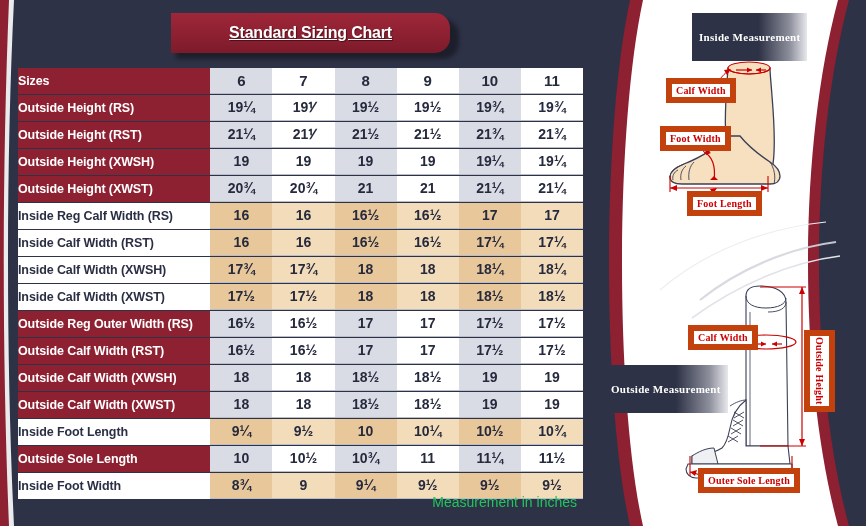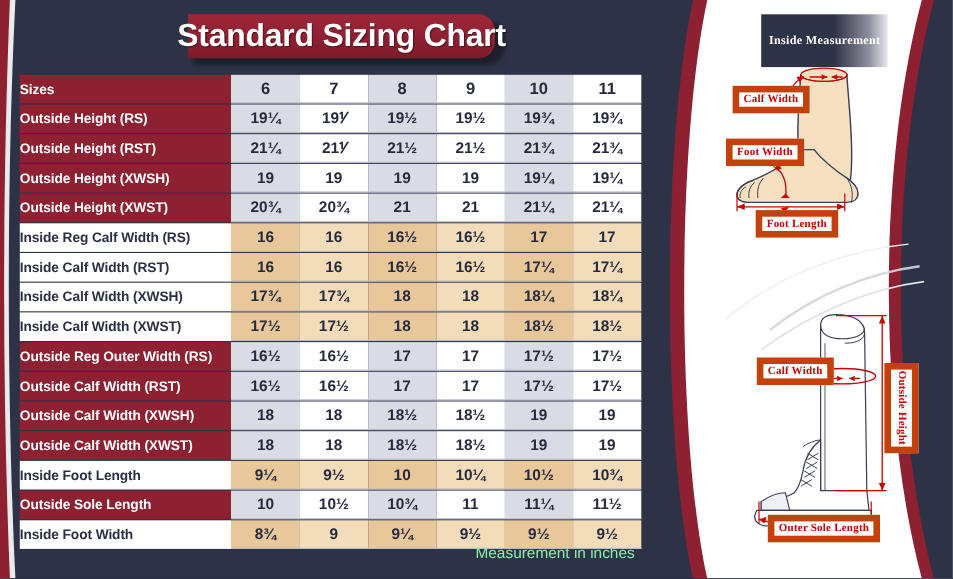--- a/index.html
+++ b/index.html
@@ -28,25 +28,26 @@
     filter: blur(2px);
   }
   .title-banner {
     position: absolute; left:0; top:0; width: 279px; height: 40px;
     background: linear-gradient(180deg,#9e2739 0%, #8d2031 55%, #7c1b2a 100%);
     border-radius: 0 15px 15px 0;
     display:flex; align-items:center; justify-content:center;
   }
   .title-banner span {
     color: #ffffff;
-    font-size: 29px;
+    font-size: 16px;
     font-weight: bold;
     letter-spacing: -0.2px;
     text-shadow: 1px 1px 1px rgba(0,0,0,.45);
     white-space: nowrap;
+    text-decoration: underline;
   }
 
   
   .table-area {
     position: absolute; left: 18px; top: 67px;
     width: 565px;
   }
   table.sizing { border-collapse: separate; border-spacing: 0 1px; width:565px; }
   table.sizing td { height: 25px; line-height: 25px; padding: 0; }
 
@@ -73,21 +74,21 @@
   tr.grey td.val.b { background:#ffffff; }
   tr.tan  td.val.a { background:#e8c79a; }
   tr.tan  td.val.b { background:#f2dcb9; }
 
   tr.hdr td.val { font-size:15px; border-bottom:1px solid #b9bcc9; }
   tr.hdr td.lab { font-size:12.5px; }
 
   .units {
     position:absolute; left:18px; top:494px; width:565px;
     text-align:right; padding-right:6px;
-    color:#86efac; font-size:14px;
+    color:#22c55e; font-size:14px;
   }
 
   
   .diagram { position:absolute; left:600px; top:0; width:266px; height:526px; }
 
   .dlabel {
     position:absolute;
     font-family:"Liberation Serif", serif;
     font-weight:bold;
     font-size:10px;
@@ -402,15 +403,16 @@
       <path d="M192,196 L192,216" stroke="#cc0000" stroke-width="1.1"></path>
       <path d="M90,212 C120,222 160,220 192,210" fill="none" stroke="#cc0000" stroke-width="1.3"></path>
       <polygon points="90,212 97,210 95,216" fill="#cc0000"></polygon>
       <polygon points="192,210 185,209 188,215" fill="#cc0000"></polygon>
     </svg>
 
     <div class="dlabel" style="left:88px; top:325px;">Calf Width</div>
     <div class="dlabel vert" style="left:204px; top:330px;">Outside Height</div>
     <div class="dlabel" style="left:98px; top:468px;text-align:right;">Outer Sole Length</div>
 
+    <div class="dbanner" style="left:4px; top:365px;">Outside Measurement</div>
   </div>
 
 </div>
 
 </body></html>

